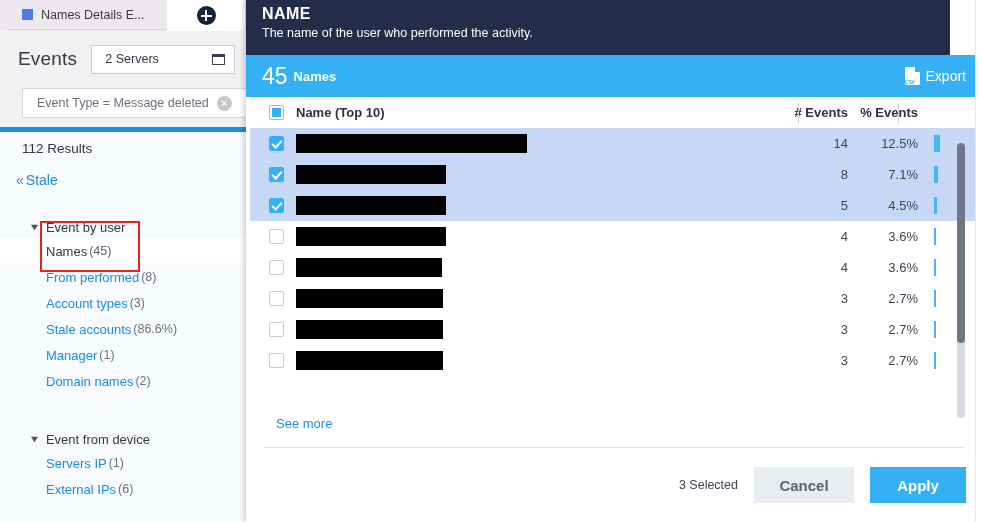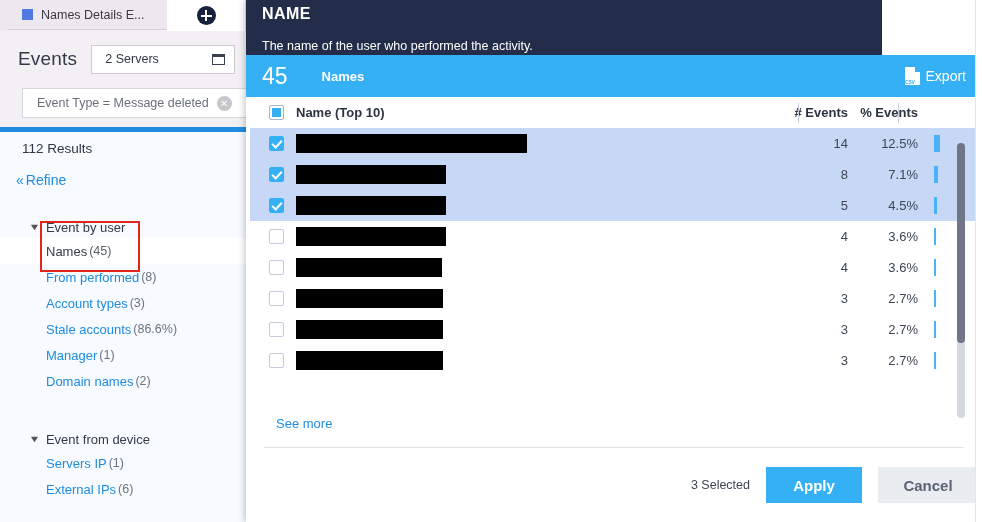--- a/index.html
+++ b/index.html
@@ -105,29 +105,29 @@
     position: absolute; left: 40px; top: 221px; width: 100px; height: 51px;
     border: 2.5px solid #e5231b; pointer-events: none;
   }
 
   
   .modal {
     position: absolute; left: 246px; top: 0; width: 736px; height: 522px;
     background: #fff; box-shadow: -2px 0 6px rgba(0,0,0,.20);
   }
   .modal-header {
-    position: absolute; left: 0; top: 0; width: 636px; height: 55px;
+    position: absolute; left: 0; top: 0; width: 704px; height: 55px;
     background: #232c48; color: #fff; padding: 5px 0 0 16px;
   }
   .modal-title { font-size: 16px; font-weight: bold; letter-spacing: .4px; }
-  .modal-sub { font-size: 12.5px; margin-top: 16px; }
+  .modal-sub { font-size: 12.5px; margin-top: 3px; }
   .count-bar {
     position: absolute; left: 0; top: 55px; width: 736px; height: 42px;
     background: #35b0f5; color: #fff;
-    display: flex; align-items: center; padding: 0 16px 0 16px; gap: 28px;
+    display: flex; align-items: center; padding: 0 16px 0 16px;
   }
   .count-big { font-size: 23px; font-weight: normal; }
   .count-unit { font-size: 13px; font-weight: bold; margin-left: 6px; }
   .export {
     margin-left: auto; display: flex; align-items: center; gap: 6px;
     font-size: 14px; color: #fff;
   }
   .csv-icon {
     width: 15px; height: 18px; background: #fff; position: relative; flex: none;
     border-radius: 1px;
@@ -182,21 +182,21 @@
     position: absolute; left: 276px; top: 416px;
     font-size: 13px; color: #1f8ce0;
   }
   .foot-rule {
     position: absolute; left: 18px; top: 447px; width: 700px; height: 1px;
     background: #e2e4e8;
   }
   .footer {
     position: absolute; left: 0; top: 448px; width: 736px; height: 74px;
     display: flex; align-items: center; justify-content: flex-end;
-    gap: 16px; padding-right: 4px;
+    gap: 16px; padding-right: 16px;
   }
   .sel-text { font-size: 12.5px; color: #3d4654; }
   .btn {
     height: 36px; border: none; font-size: 15px; font-weight: bold;
     cursor: pointer; font-family: "Liberation Sans", sans-serif;
   }
   .btn-cancel { width: 100px; background: #e9ecf1; color: #5b6375; }
   .btn-apply  { width: 96px; background: #35b0f5; color: #fff; }
 
   .scrollbar {
@@ -241,21 +241,21 @@
       <span>Event Type = Message deleted</span>
       <span class="pill-x">✕</span>
     </div>
 
     <div class="blue-rule"></div>
 
     <div class="results-panel">
       <div class="results-count">112 Results</div>
       <div class="refine">
         <span class="refine-chev">«</span>
-        <span>Refine</span>
+        <span>Stale</span>
       </div>
 
       <div class="group" style="top:84px;">
         <div class="group-head">
           <span class="chev-d">▼</span>
           <span>Event by user</span>
         </div>
         <div class="facet current">
           <span>Names</span>
           <span class="cnt">(45)</span>
@@ -436,22 +436,22 @@
             </div>
           </div>
         </div>
     </div>
 
     <div class="see-more" style="left:30px;">See more</div>
     <div class="foot-rule"></div>
 
     <div class="footer">
       <span class="sel-text">3 Selected</span>
+      <button class="btn btn-cancel">Cancel</button>
       <button class="btn btn-apply">Apply</button>
-      <button class="btn btn-cancel">Cancel</button>
     </div>
   </div>
 
   <div class="scrollbar">
     <div class="scroll-thumb"></div>
   </div>
   <div class="far-right"></div>
 </div>
 
 </body></html>

